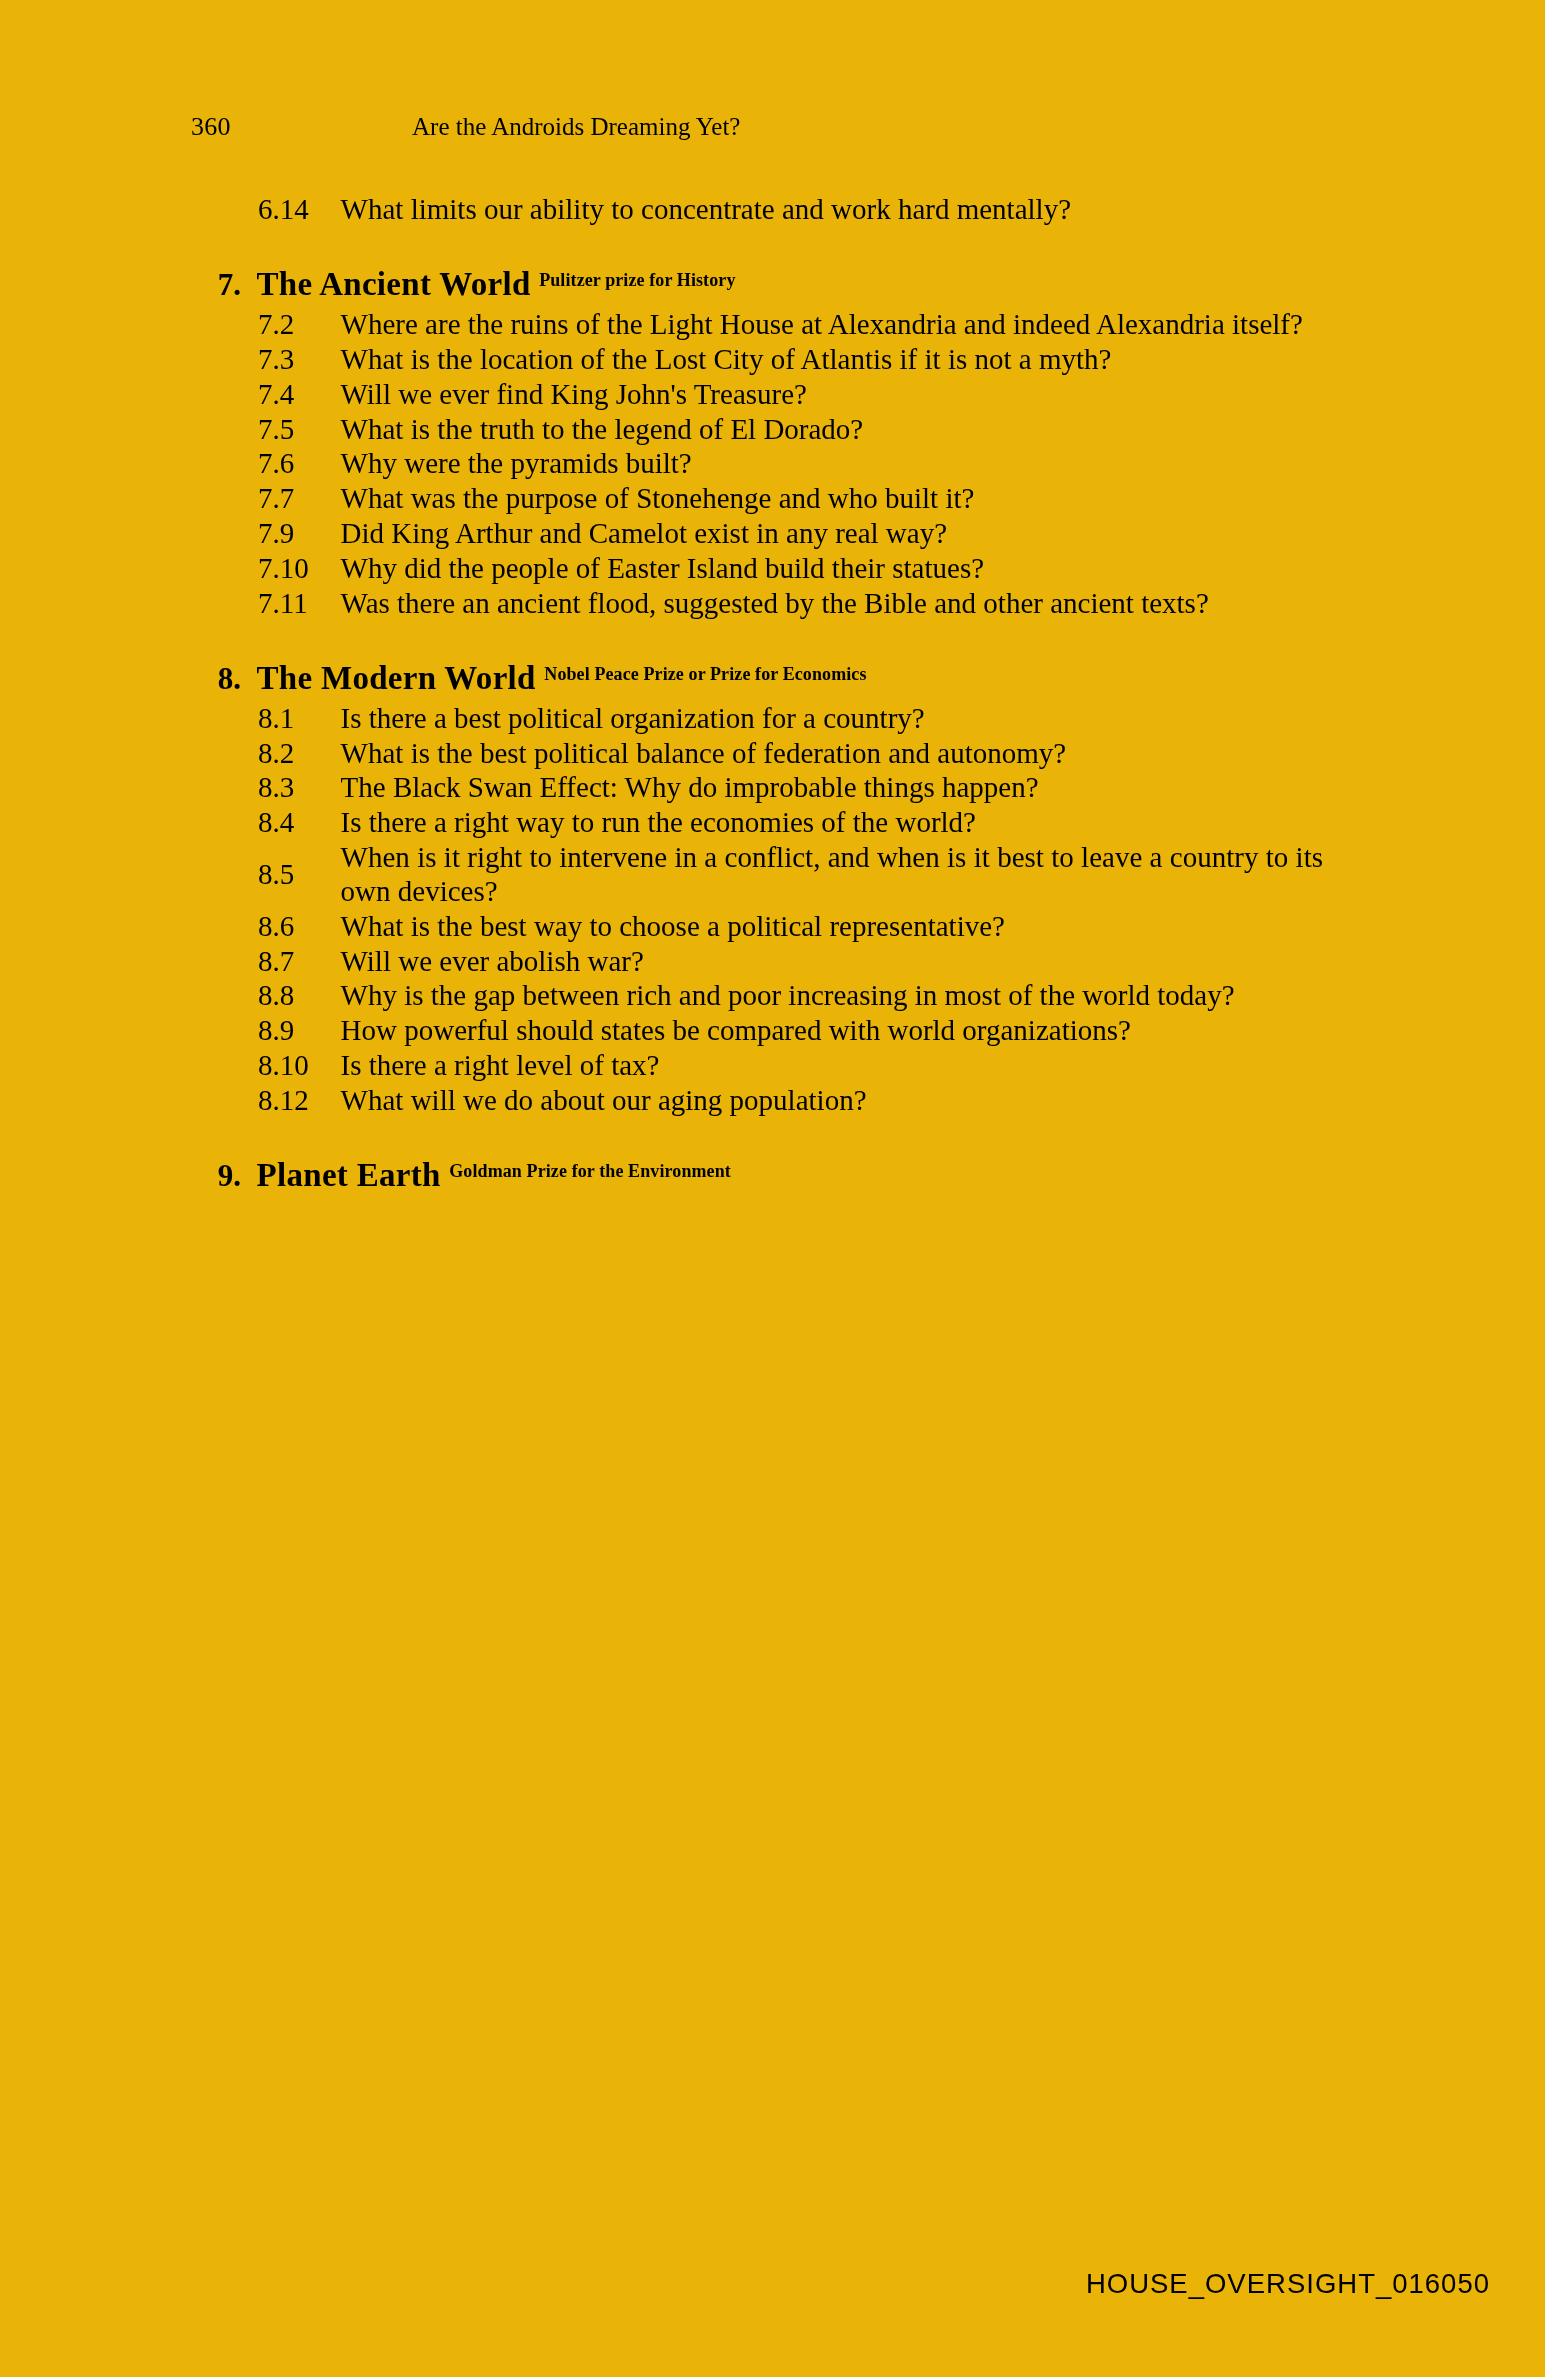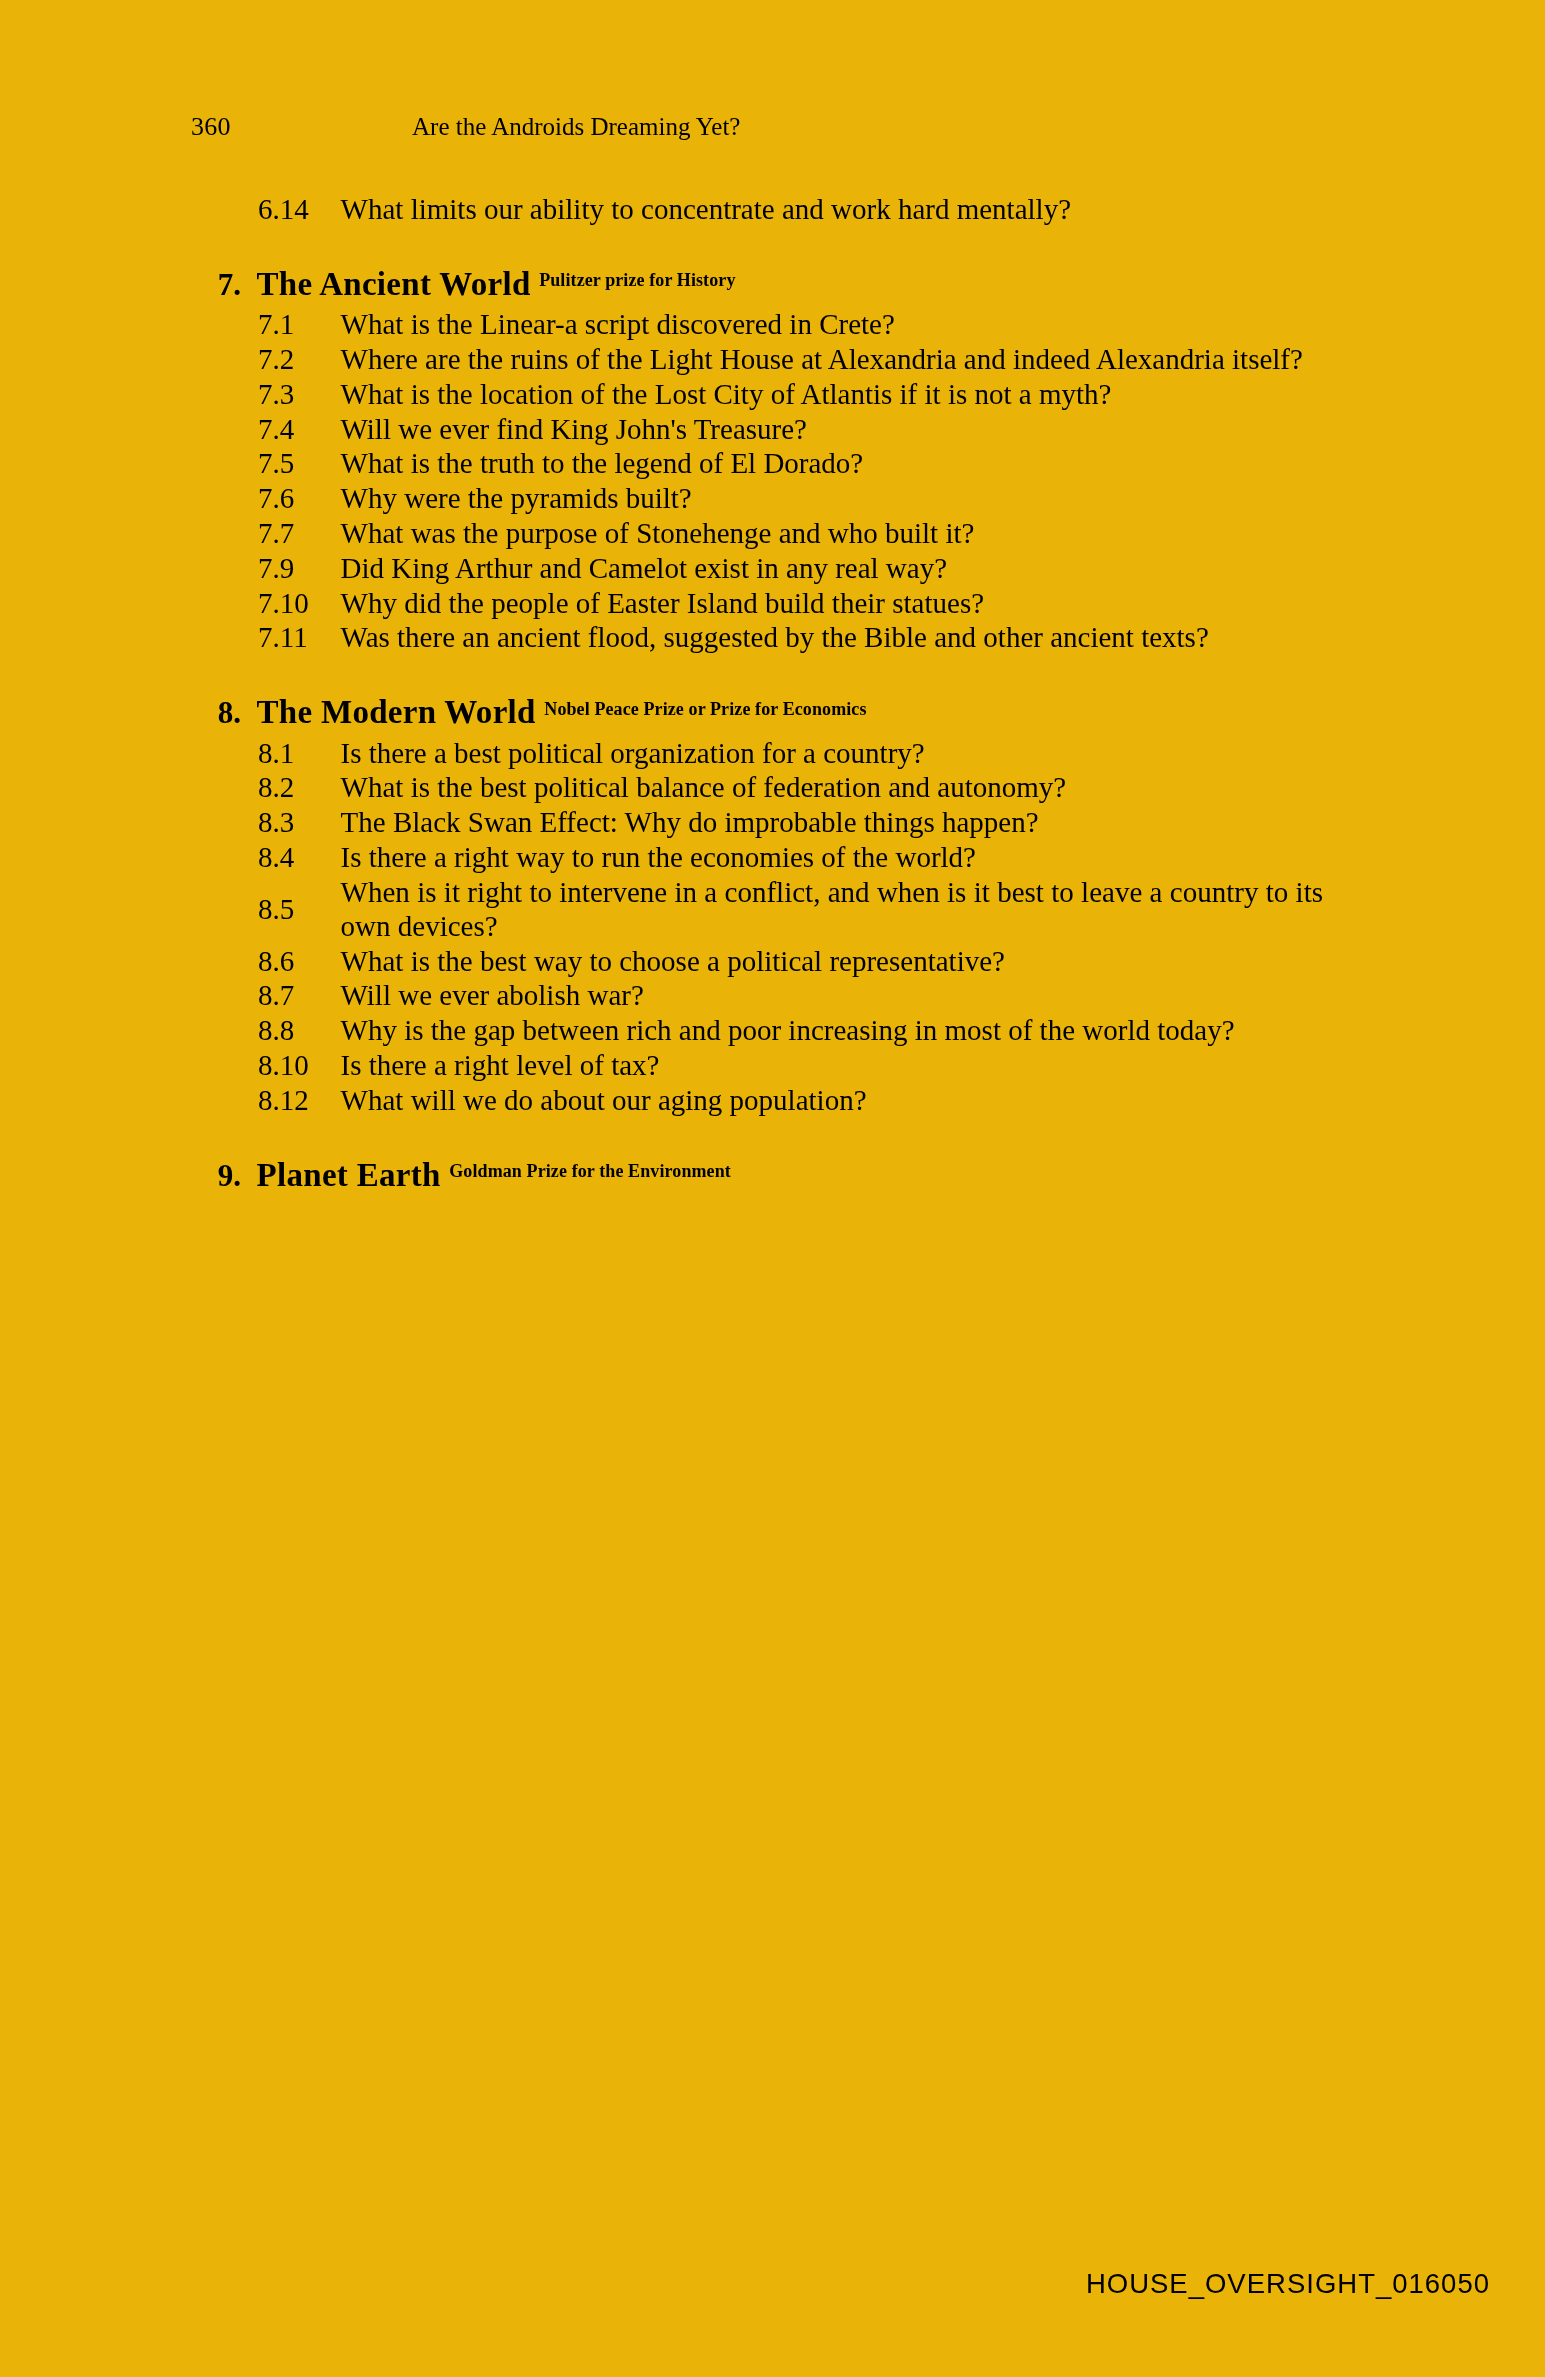--- a/index.html
+++ b/index.html
@@ -121,24 +121,20 @@
       <span class="num">6.14</span>
       <span class="txt">What limits our ability to concentrate and work hard mentally?</span>
     </div>
 
     <div class="section">
       <span class="snum">7.</span>
       <span class="stitle">The Ancient World</span>
       <span class="prize">Pulitzer prize for History</span>
     </div>
 
-    <div class="q">
-      <span class="num">7.1</span>
-      <span class="txt">What is the Linear-a script discovered in Crete?</span>
-    </div>
     <div class="q just">
       <span class="num">7.2</span>
       <span class="txt">Where are the ruins of the Light House at Alexandria and indeed Alexandria itself?</span>
     </div>
     <div class="q just">
       <span class="num">7.3</span>
       <span class="txt">What is the location of the Lost City of Atlantis if it is not a myth?</span>
     </div>
     <div class="q">
       <span class="num">7.4</span>
@@ -200,20 +196,24 @@
       <span class="txt">What is the best way to choose a political representative?</span>
     </div>
     <div class="q">
       <span class="num">8.7</span>
       <span class="txt">Will we ever abolish war?</span>
     </div>
     <div class="q just">
       <span class="num">8.8</span>
       <span class="txt">Why is the gap between rich and poor increasing in most of the world today?</span>
     </div>
+    <div class="q just">
+      <span class="num">8.9</span>
+      <span class="txt">How powerful should states be compared with world organizations?</span>
+    </div>
     <div class="q">
       <span class="num">8.10</span>
       <span class="txt">Is there a right level of tax?</span>
     </div>
     <div class="q">
       <span class="num">8.12</span>
       <span class="txt">What will we do about our aging population?</span>
     </div>
 
     <div class="section">

